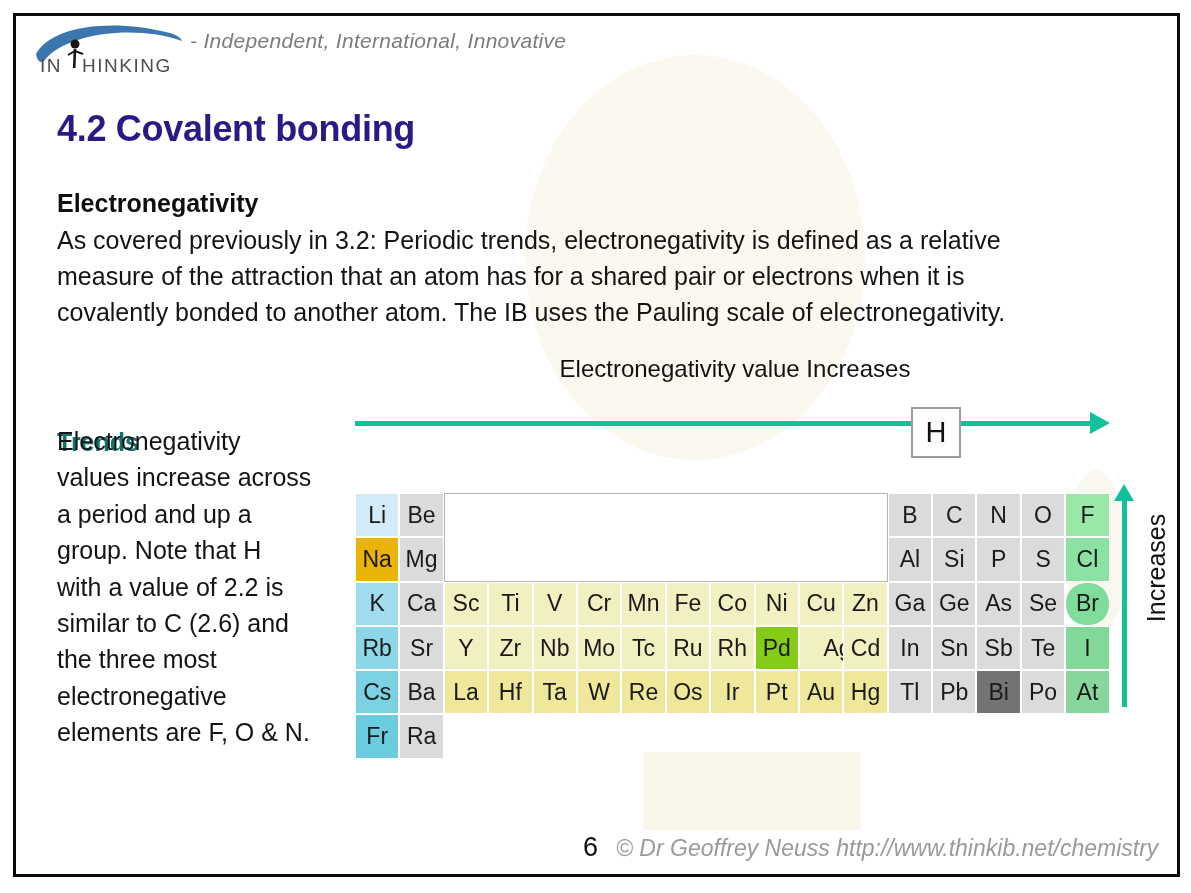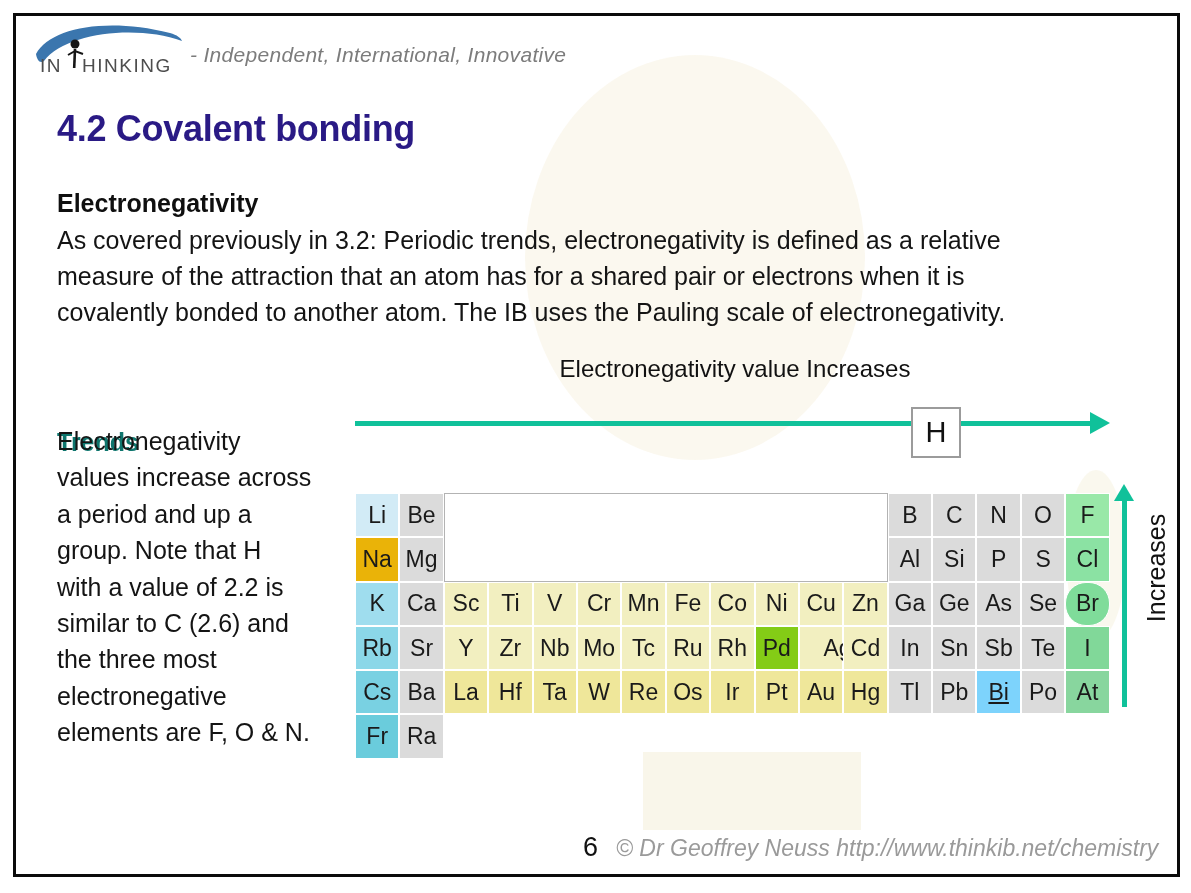--- a/index.html
+++ b/index.html
@@ -11,21 +11,21 @@
   
   .slide-frame{left:13px;top:13px;width:1161px;height:858px;border:3px solid #0a0a0a;z-index:1;}
   
   .wm{z-index:0;}
   .wm1{left:525px;top:55px;width:340px;height:405px;border-radius:50%;background:#f8f3e2;opacity:.55;}
   .wm2{left:643px;top:752px;width:218px;height:78px;background:#f8f4e6;opacity:.85;}
   .wm3{left:1066px;top:470px;width:60px;height:170px;border-radius:50%;background:#f6f1de;opacity:.5;}
   .content{z-index:2;}
   
   .logo-svg{left:28px;top:20px;width:175px;height:62px;}
-  .tagline{left:190px;top:43px;font-size:21px;font-style:italic;color:var(--tagline-gray,#7c7c7c);letter-spacing:.3px;}
+  .tagline{left:190px;top:29px;font-size:21px;font-style:italic;color:var(--tagline-gray,#7c7c7c);letter-spacing:.3px;}
   
   .page-title{left:57px;top:108px;font-size:36px;font-weight:700;color:var(--title-indigo,#2a1a85);letter-spacing:-.3px;}
   .sec-heading{left:57px;top:189px;font-size:25px;font-weight:700;color:#0f0f0f;}
   .sec-body{left:57px;top:222px;font-size:25px;line-height:36px;white-space:pre-line;color:#141414;}
   .trends-heading{left:57px;top:388px;font-size:25px;font-weight:700;color:#0f766e;margin-top:40px;}
   .trends-body{left:57px;top:423px;font-size:25px;line-height:36.4px;white-space:pre-line;color:#141414;}
   
   .trend-label{left:360px;top:355px;width:750px;text-align:center;font-size:24px;color:#111;}
   .h-arrow-line{left:355px;top:421px;width:737px;height:5px;background:var(--teal,#10c19a);}
   .h-arrow-head{left:1090px;top:412px;width:0;height:0;border-left:20px solid var(--teal,#10c19a);
@@ -146,21 +146,21 @@
     <div class="pcell" style="grid-area: 5 / 5; background: rgb(239, 231, 154);">Ta</div>
     <div class="pcell" style="grid-area: 5 / 6; background: rgb(239, 231, 154);">W</div>
     <div class="pcell" style="grid-area: 5 / 7; background: rgb(239, 231, 154);">Re</div>
     <div class="pcell" style="grid-area: 5 / 8; background: rgb(239, 231, 154);">Os</div>
     <div class="pcell" style="grid-area: 5 / 9; background: rgb(239, 231, 154);">Ir</div>
     <div class="pcell" style="grid-area: 5 / 10; background: rgb(239, 231, 154);">Pt</div>
     <div class="pcell" style="grid-area: 5 / 11; background: rgb(239, 231, 154);">Au</div>
     <div class="pcell" style="grid-area: 5 / 12; background: rgb(239, 231, 154);">Hg</div>
     <div class="pcell" style="grid-area: 5 / 13; background: rgb(219, 219, 219);">Tl</div>
     <div class="pcell" style="grid-area: 5 / 14; background: rgb(219, 219, 219);">Pb</div>
-    <div class="pcell" style="grid-area: 5 / 15; background: #7dd3fc; text-decoration: underline;">Bi</div>
+    <div class="pcell" style="grid-area: 5 / 15; background: #737373;">Bi</div>
     <div class="pcell" style="grid-area: 5 / 16; background: rgb(219, 219, 219);">Po</div>
     <div class="pcell" style="grid-area: 5 / 17; background: rgb(136, 214, 158);">At</div>
     <div class="pcell" style="grid-area: 6 / 1; background: rgb(106, 204, 220);">Fr</div>
     <div class="pcell" style="grid-area: 6 / 2; background: rgb(219, 219, 219);">Ra</div>
   </div>
 
 <div class="abs content v-arrow-line"></div>
 <div class="abs content v-arrow-head"></div>
 <div class="abs content v-label">Increases</div>
 

